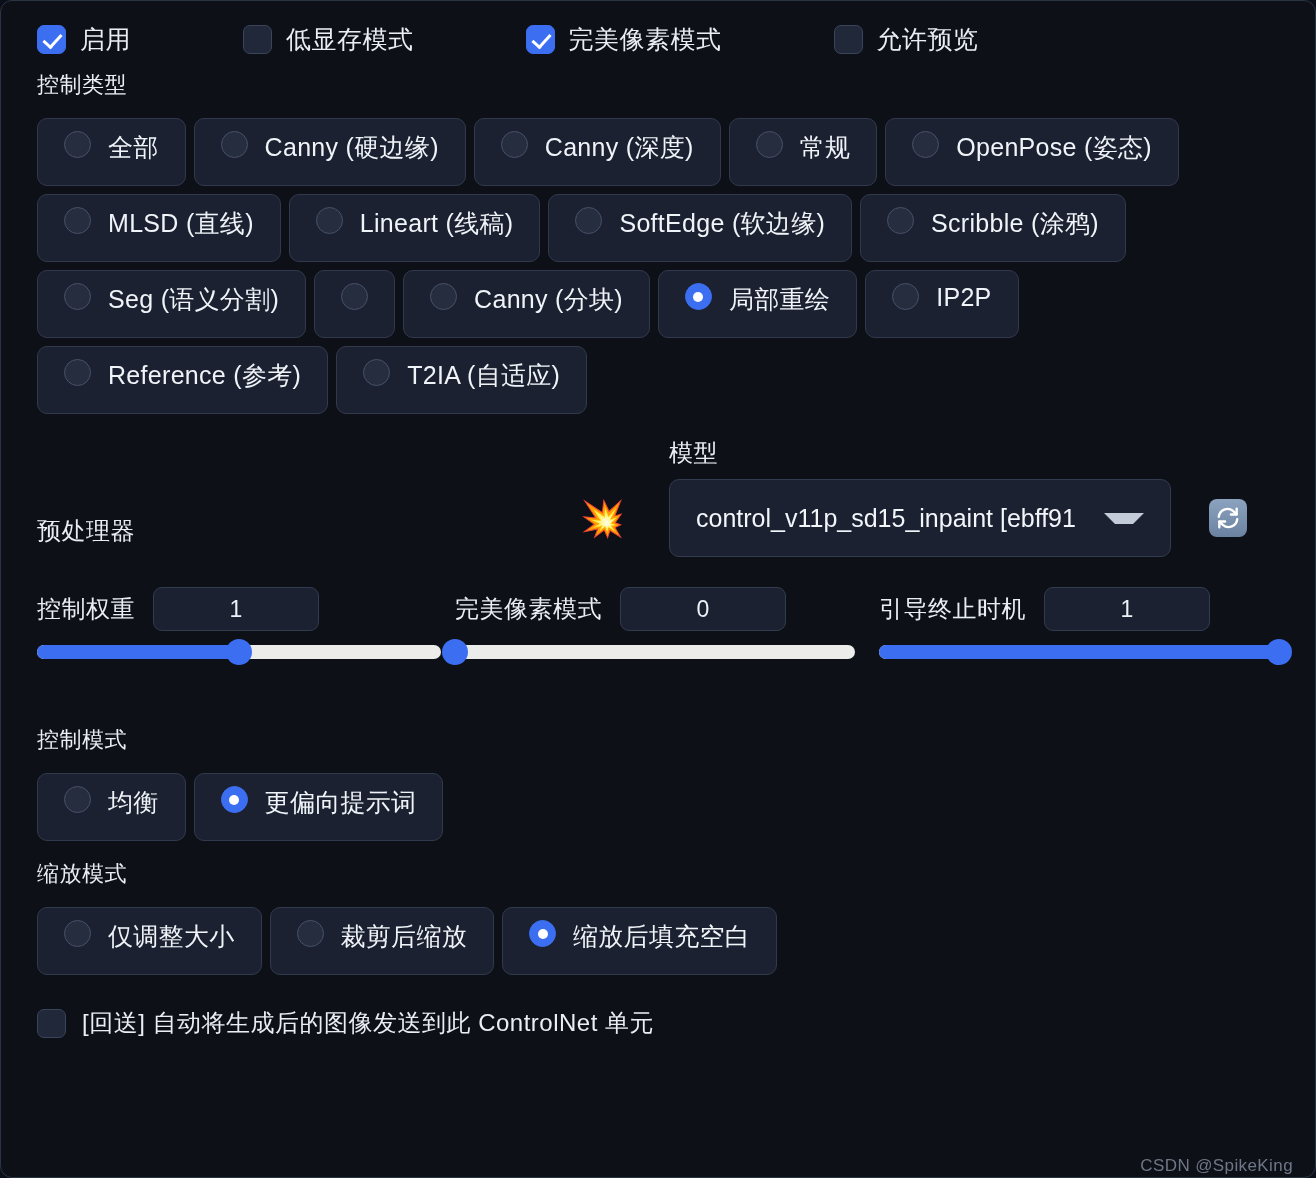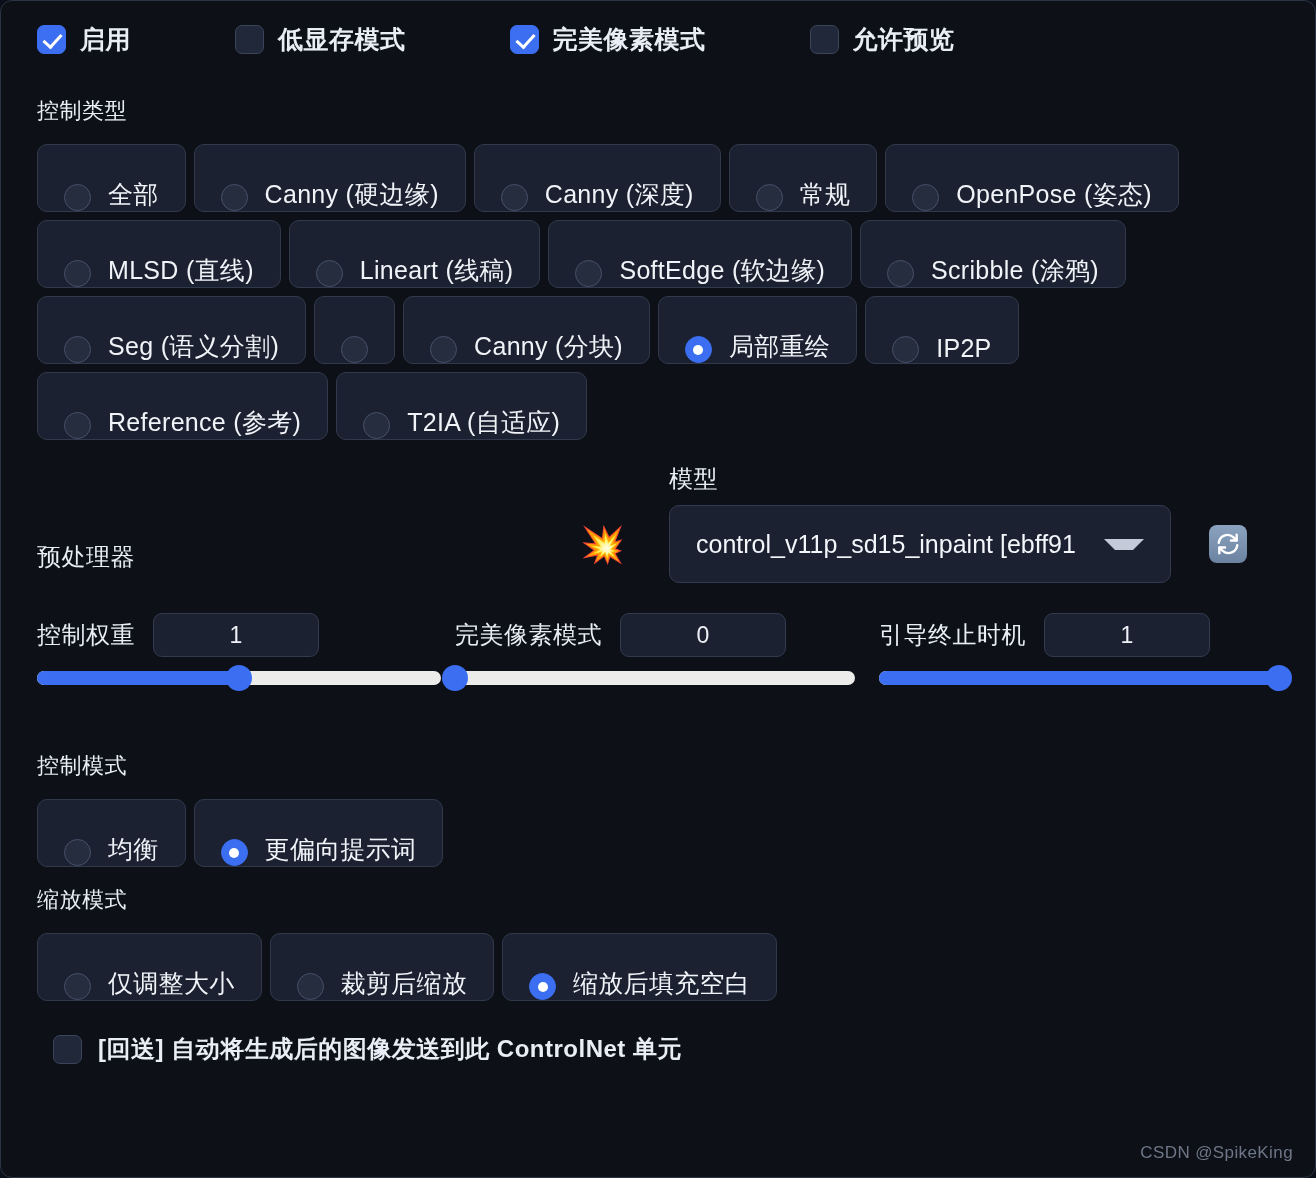--- a/index.html
+++ b/index.html
@@ -21,22 +21,21 @@
     border-radius: 12px;
     padding: 0 0 0 0;
     color: #e6eaf2;
   }
 
   
   .check-row {
     display: flex;
     align-items: center;
     padding: 22px 0 0 36px;
-    gap: 8px;
-    font-weight: bold;
+    gap: 16px;
   }
   .check-item {
     display: flex;
     align-items: center;
     gap: 14px;
     margin-right: 96px;
     cursor: pointer;
   }
   .check-item:last-child { margin-right: 0; }
   .cbox {
@@ -80,24 +79,24 @@
   
   .pill-rows { padding: 0 0 0 36px; }
   .pill-row {
     display: flex;
     align-items: center;
     gap: 8px;
     margin-bottom: 8px;
   }
   .pill {
     display: flex;
-    align-items: flex-end;
+    align-items: flex-start;
     gap: 17px;
     height: 68px;
-    padding: 0 26px;
+    padding: 12px 26px;
     background: #1b2130;
     border: 1px solid #313a4d;
     border-radius: 10px;
     cursor: pointer;
     white-space: nowrap;
   }
   .radio {
     width: 27px; height: 27px;
     border-radius: 50%;
     flex: 0 0 auto;
@@ -237,30 +236,29 @@
     margin-left: -13px;
     border-radius: 50%;
     background: #3b6ef0;
   }
 
   
   .bottom-check {
     display: flex;
     align-items: center;
     gap: 16px;
-    padding-left: 52px;
-    cursor: pointer;
-    font-weight: bold;
+    padding-left: 36px;
+    cursor: pointer;
   }
   .bottom-check .check-label { font-size: 24px; }
 
   .watermark {
     position: absolute;
     right: 22px;
-    bottom: 14px;
+    bottom: 1px;
     font-size: 17px;
     color: #6e7687;
     letter-spacing: .4px;
     user-select: none;
   }
 </style>
 </head>
 <body>
 
 <div id="panel">
@@ -277,21 +275,21 @@
       <div class="check-item">
         <span class="cbox on"></span>
         <span class="check-label">完美像素模式</span>
       </div>
       <div class="check-item">
         <span class="cbox off"></span>
         <span class="check-label">允许预览</span>
       </div>
     </div>
 
-  <div style="margin-top:40px">
+  <div style="margin-top:14px">
     <div class="sec-title">控制类型</div>
     <div class="pill-rows" style="margin-top:18px" id="ctRows">
         <div class="pill-row">
           <div class="pill">
             <span class="radio off"></span>
             <span class="pill-label">全部</span>
           </div>
           <div class="pill">
             <span class="radio off"></span>
             <span class="pill-label">Canny (硬边缘)</span>

